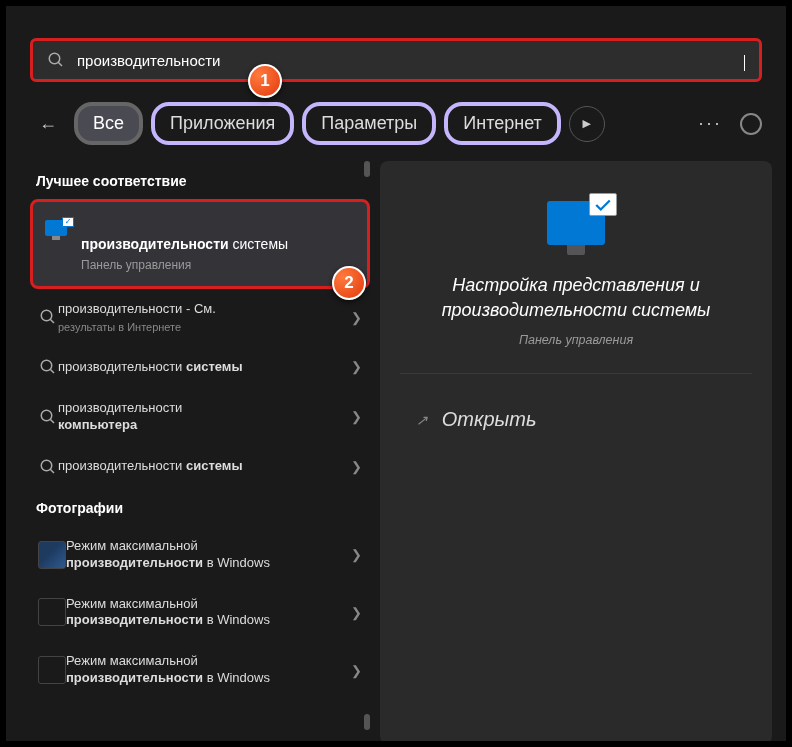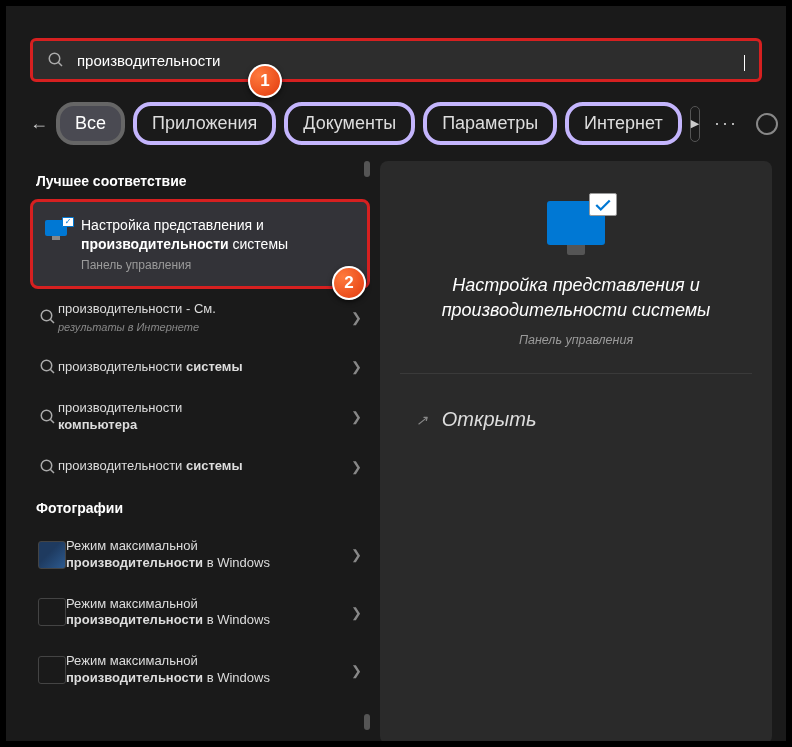--- a/index.html
+++ b/index.html
@@ -96,21 +96,21 @@
     .bm-title { font-size:14px; color:#fff; line-height:1.35; }
     .bm-sub { font-size:12px; color:#9a9a9a; margin-top:4px; }
     .web-item, .photo-item {
       display:flex; align-items:center; gap:0;
       padding: 12px 8px;
       cursor:pointer;
       border-radius:4px;
     }
     .web-icon { width:20px;display:flex;justify-content:center; }
     .web-text { flex:1; font-size:13px; color:#ddd; line-height:1.3; }
-    .web-sub { font-size:11px;color:#888;display:block;margin-top:2px;font-style:italic; }
+    .web-sub { font-size:11px;color:#888;display:block;margin-top:2px; }
     .chev { color:#888;font-size:13px; }
     .photo-thumb {
       width:28px;height:28px;background:#1a1a1a;border:1px solid #444;border-radius:3px;position:relative;
     }
     .photo-thumb.blue { background: linear-gradient(135deg,#1e3a5f 40%,#2d5a8f 100%); }
     .right-icon-wrap { display:flex;justify-content:center;margin-bottom:28px; }
     .big-monitor { width:58px;height:44px;background:#0078d4;border-radius:3px;position:relative; }
     .big-monitor::after { content:"";position:absolute;bottom:-10px;left:20px;width:18px;height:10px;background:#555;border-radius:0 0 2px 2px; }
     .big-check { position:absolute;top:-8px;right:-12px;width:28px;height:23px;background:#fff;border:1px solid #999;border-radius:2px;display:flex;align-items:center;justify-content:center; }
     .big-check svg { stroke:#0078d4;stroke-width:3;fill:none;width:18px;height:14px; }
@@ -152,21 +152,20 @@
   <span class="search-input">производительности</span>
     <span class="caret"></span>
 </div>
 
 <div class="filters">
   <div class="back-btn">
       <span class="arrow-left">←</span>
     </div>
   <div class="pill active">Все</div>
   <div class="pill">Приложения</div>
-  <div class="pill">Документы</div>
   <div class="pill">Параметры</div>
   <div class="pill">Интернет</div>
   <div class="play-btn">
       <span style="color:#ccc;font-size:11px;">▶</span>
     </div>
   <div class="filters-right">
     <div class="dots">···</div>
     <div class="circle"></div>
   </div>
 </div>
@@ -180,21 +179,21 @@
 
     <div class="section-title">Лучшее соответствие</div>
 
     <div class="best-match">
       <div class="best-icon">
         <div class="monitor-mini"></div>
           <div class="check-mini">✓</div>
       </div>
       <div class="bm-text">
         <div class="bm-title">
-          <span>Настройка представления и</span><br>
+          <br>
           <b>производительности</b><span> системы</span>
         </div>
         <div class="bm-sub">Панель управления</div>
       </div>
     </div>
 
 
     <div class="web-item">
       <div class="web-icon">
           <svg class="search-icon-svg" viewBox="0 0 24 24">

